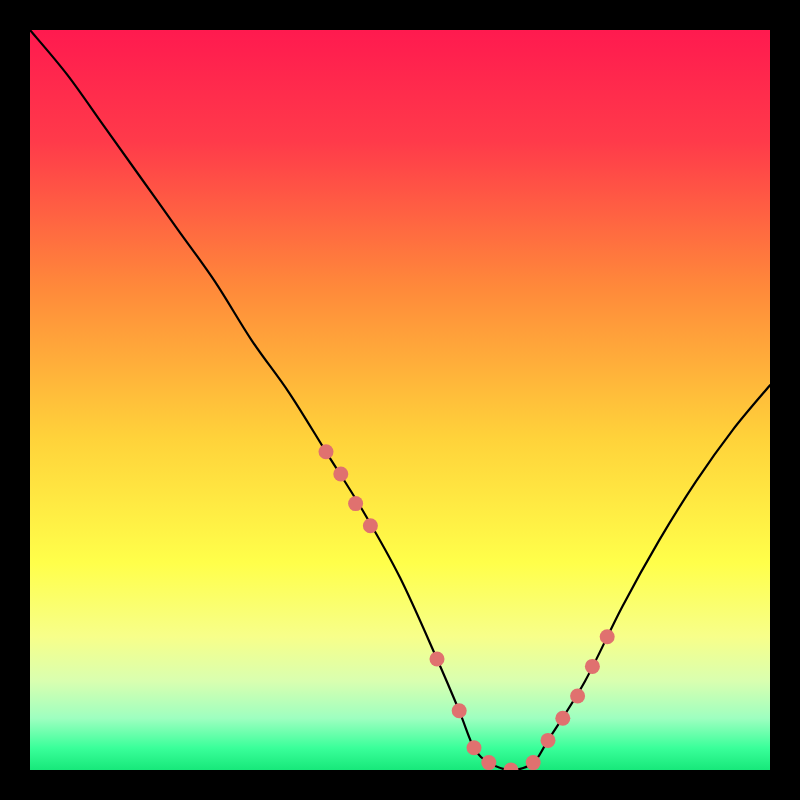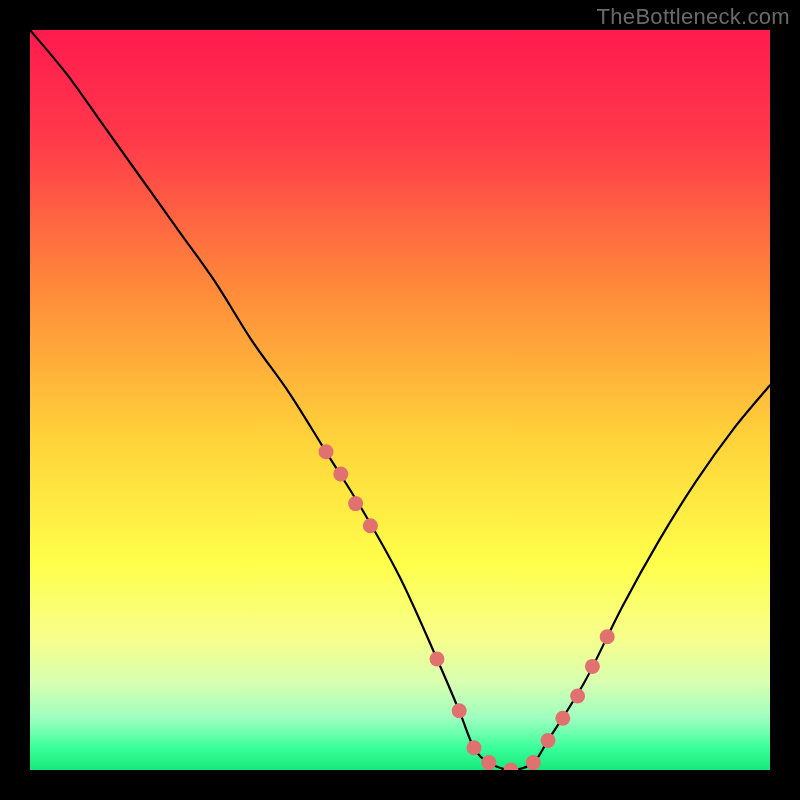--- a/index.html
+++ b/index.html
@@ -46,21 +46,20 @@
     left: 0;
     top: 0;
     width: 740px;
     height: 740px;
   }
 </style>
 </head>
 <body>
 
 <div class="chart-container">
-  <div class="watermark">TheBottleneck.com</div>
   <div class="plot-area">
     <svg class="gradient" viewBox="0 0 740 740" preserveAspectRatio="none">
       <defs>
         <linearGradient id="bg-grad" x1="0" y1="0" x2="0" y2="1">
             <stop offset="0%" stop-color="#ff1a4f"></stop>
             <stop offset="15%" stop-color="#ff3a4a"></stop>
             <stop offset="35%" stop-color="#ff8a3a"></stop>
             <stop offset="55.00000000000001%" stop-color="#ffd23a"></stop>
             <stop offset="72%" stop-color="#ffff4a"></stop>
             <stop offset="82%" stop-color="#f7ff8a"></stop>

